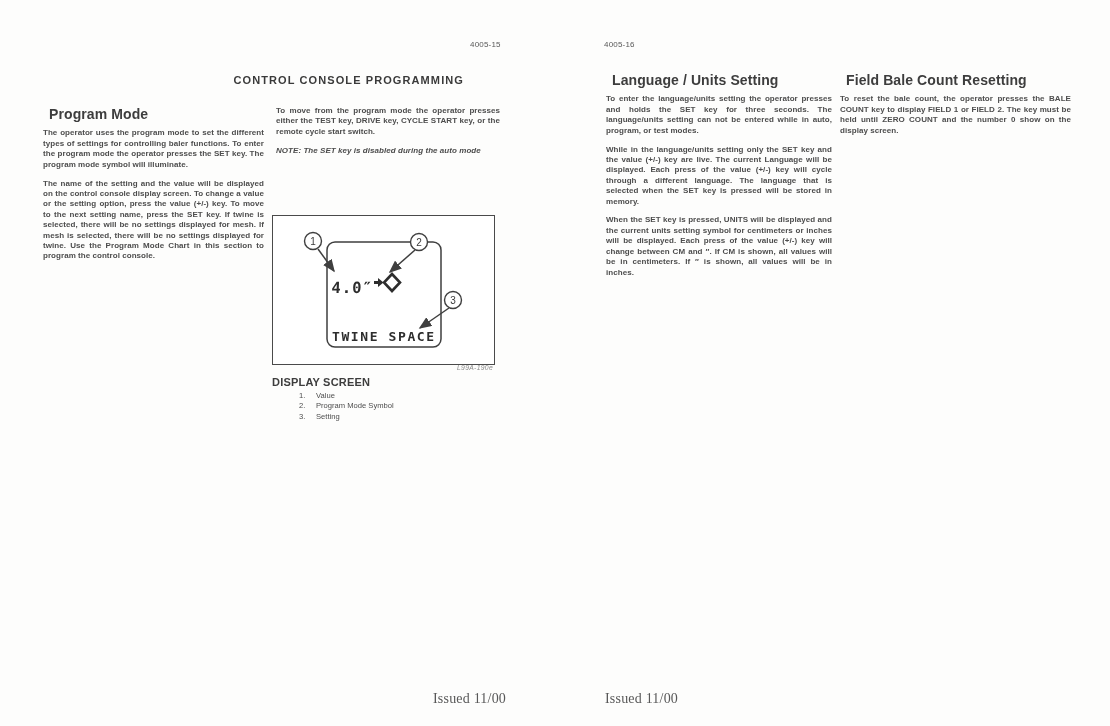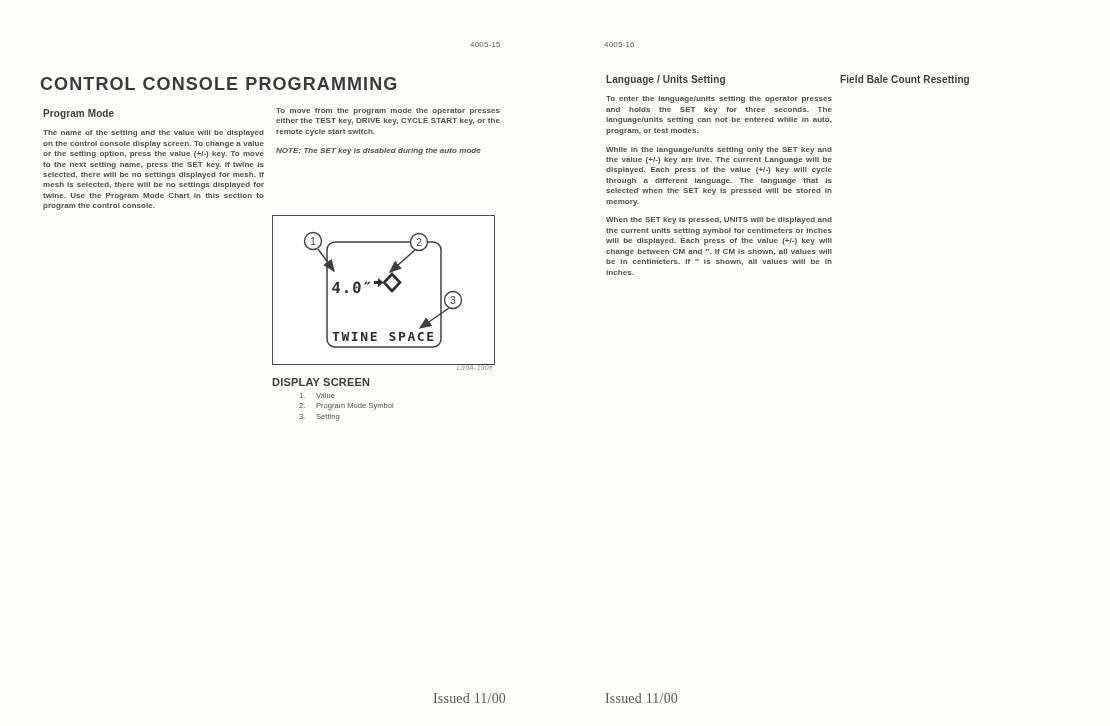--- a/index.html
+++ b/index.html
@@ -6,27 +6,27 @@
   body{
     width:1110px;height:726px;position:relative;overflow:hidden;
     background:#fdfdfc;
     font-family:"Liberation Sans", sans-serif;
     color:#4a4a4a;
   }
   .abs{position:absolute;}
   .pagenum{font-size:8px;color:#585858;letter-spacing:.2px;}
   .footer{font-size:14px;color:#585858;letter-spacing:.2px;font-family:Liberation Serif, serif;}
   .doc-title{
-    left:40px;top:74px;width:424px;text-align:left;
-    font-size:18px;font-weight:bold;color:#3a3a3a;letter-spacing:1.1px;
+    left:40px;top:74px;width:424px;text-align:right;
+    font-size:11px;font-weight:bold;color:#3a3a3a;letter-spacing:1.1px;
   }
   .col{font-size:8px;line-height:10.4px;text-align:justify;color:#4d4d4d;letter-spacing:.05px;}
   .col p{margin:0 0 8.5px 0;font-weight:bold;}
   .col h3{
-    margin:0 0 9px 0;font-size:10px;color:#3d3d3d;letter-spacing:.1px;
+    margin:0 0 9px 6px;font-size:14px;color:#3d3d3d;letter-spacing:.1px;
     text-align:left;
   }
   .note{font-style:italic;text-align:left;}
   #col1{left:43px;top:109px;width:221px;}
   #col2{left:276px;top:106px;width:224px;}
   #colA{left:606px;top:75px;width:226px;}
   #colB{left:840px;top:75px;width:231px;}
   .figure-box{
     left:272px;top:215px;width:221px;height:148px;
     border:1px solid #4a4a4a;background:#fff;
@@ -49,20 +49,21 @@
 </style>
 </head>
 <body>
 
 <div class="abs pagenum" style="left:470px;top:40px;">4005-15</div>
 
 <h1 class="abs doc-title" style="margin:0;">CONTROL CONSOLE PROGRAMMING</h1>
 
 <div id="col1" class="abs col">
   <h3>Program Mode</h3>
+  <p>The operator uses the program mode to set the different types of settings for controlling baler functions. To enter the program mode the operator presses the SET key. The program mode symbol will illuminate.</p>
   <p>The name of the setting and the value will be displayed on the control console display screen. To change a value or the setting option, press the value (+/-) key. To move to the next setting name, press the SET key. If twine is selected, there will be no settings displayed for mesh. If mesh is selected, there will be no settings displayed for twine. Use the Program Mode Chart in this section to program the control console.</p>
 </div>
 
 <div id="col2" class="abs col">
   <p>To move from the program mode the operator presses either the TEST key, DRIVE key, CYCLE START key, or the remote cycle start switch.</p>
   <p class="note">NOTE: The SET key is disabled during the auto mode</p>
 </div>
 
 <div class="abs figure-box">
   <svg width="219" height="146" viewBox="0 0 219 146">
@@ -127,15 +128,16 @@
 
 <div id="colA" class="abs col">
   <h3>Language / Units Setting</h3>
   <p>To enter the language/units setting the operator presses and holds the SET key for three seconds. The language/units setting can not be entered while in auto, program, or test modes.</p>
   <p>While in the language/units setting only the SET key and the value (+/-) key are live. The current Language will be displayed. Each press of the value (+/-) key will cycle through a different language. The language that is selected when the SET key is pressed will be stored in memory.</p>
   <p>When the SET key is pressed, UNITS will be displayed and the current units setting symbol for centimeters or inches will be displayed. Each press of the value (+/-) key will change between CM and ″. If CM is shown, all values will be in centimeters. If ″ is shown, all values will be in inches.</p>
 </div>
 
 <div id="colB" class="abs col">
   <h3>Field Bale Count Resetting</h3>
+  <p>To reset the bale count, the operator presses the BALE COUNT key to display FIELD 1 or FIELD 2. The key must be held until ZERO COUNT and the number 0 show on the display screen.</p>
 </div>
 
 <div class="abs footer" style="left:605px;top:691px;">Issued 11/00</div>
 
 </body></html>

